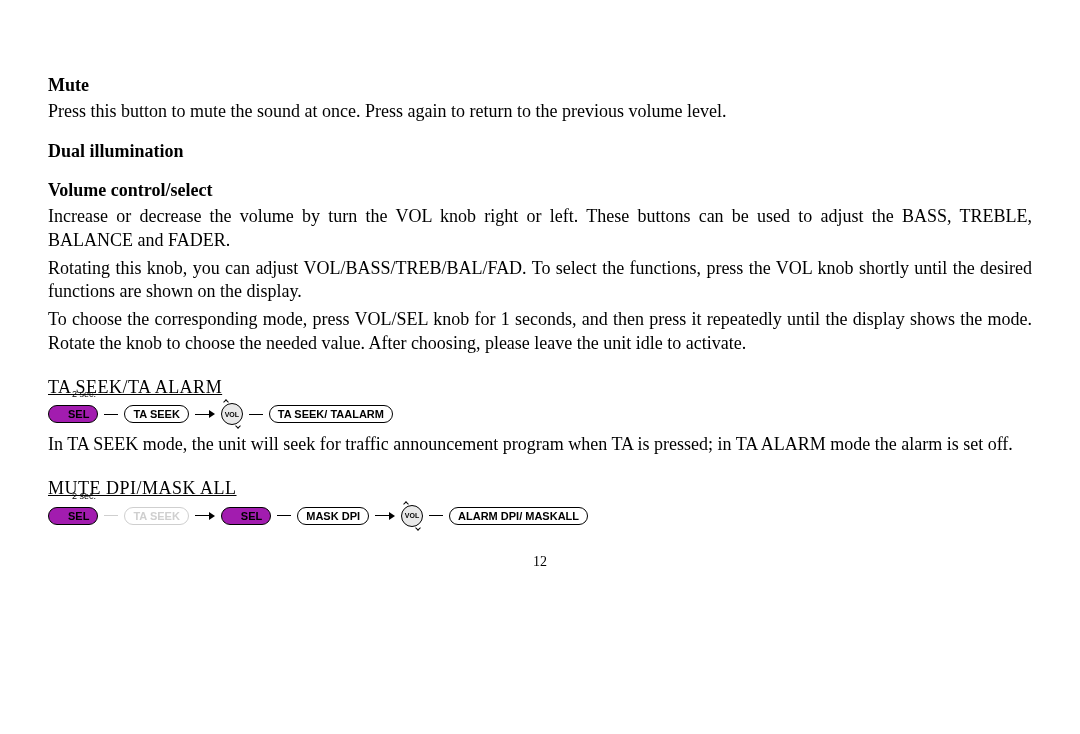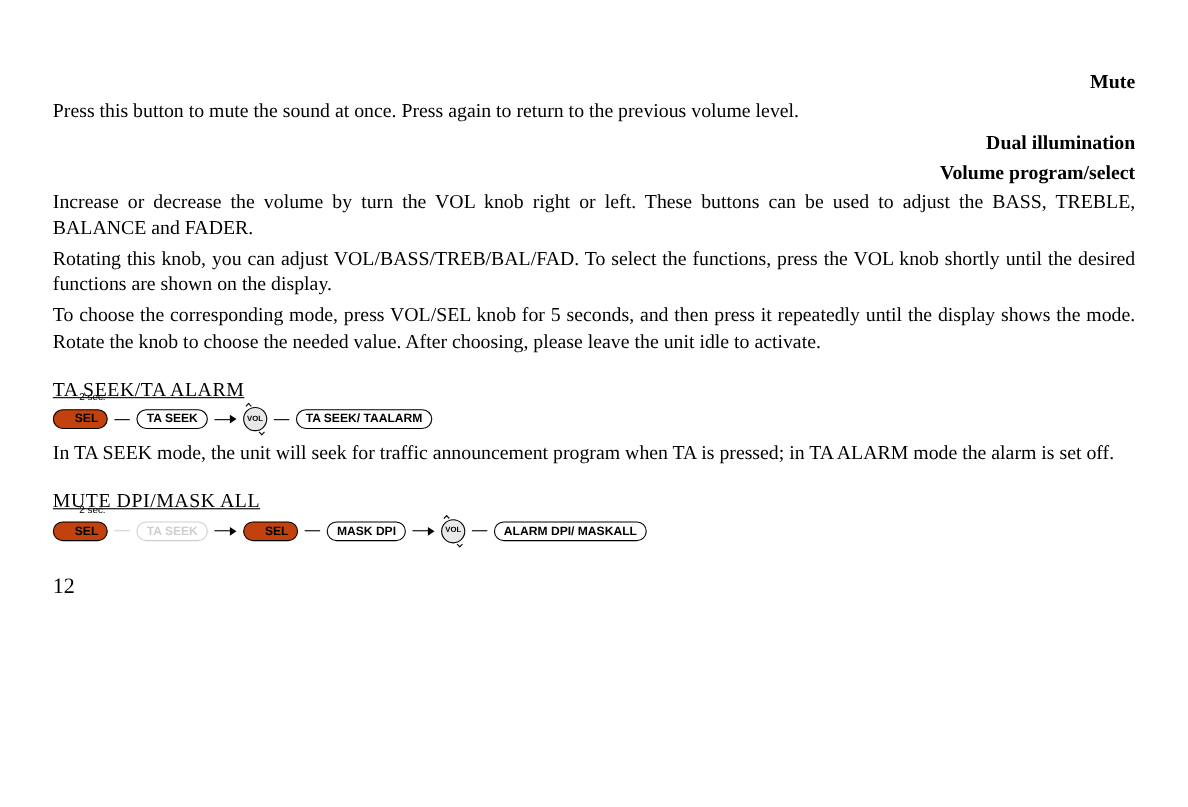--- a/index.html
+++ b/index.html
@@ -13,23 +13,23 @@
     height: 734px;
     box-sizing: border-box;
   }
   .page {
     padding: 58px 48px 0 48px;
     text-align: justify;
     line-height: 1.32;
   }
   .section-heading {
     font-weight: bold;
-    margin-top: 5px;
+    margin-top: 16px;
     margin-bottom: 2px;
-    text-align: right;
+    text-align: left;
   }
   .body-text {
     margin: 0 0 4px 0;
   }
   .sub-heading {
     margin-top: 20px;
     margin-bottom: 4px;
     text-align: left;
     letter-spacing: 0.5px;
     text-decoration: underline;
@@ -51,21 +51,21 @@
     font-size: 9px;
     font-weight: normal;
   }
   .pill {
     border: 1px solid #000;
     border-radius: 10px;
     padding: 1px 8px;
     line-height: 14px;
   }
   .pill.filled {
-    background: #c2410c;
+    background: #a21caf;
     padding-left: 19px;
   }
   .pill.ghost {
     color: #cfcfcf;
     border-color: #cfcfcf;
   }
   .connector {
     width: 14px;
     height: 1px;
     background: #000;
@@ -92,39 +92,40 @@
   .knob::before, .knob::after {
     content: "";
     position: absolute;
     width: 3px; height: 3px;
     border-top: 1px solid #000;
     border-right: 1px solid #000;
   }
   .knob::before { top: -4px; left: 2px; transform: rotate(-45deg); }
   .knob::after  { bottom: -4px; right: 2px; transform: rotate(135deg); }
   .page-number {
+    text-align: center;
     margin-top: 26px;
-    font-size: 20px;
+    font-size: 14px;
   }
 </style>
 </head>
 <body>
 
 <div class="page">
 
   <div class="section-heading">Mute</div>
   <p class="body-text">Press this button to mute the sound at once. Press again to return to the previous volume level.</p>
 
   <div class="section-heading">Dual illumination</div>
 
-  <div class="section-heading">Volume program/select</div>
+  <div class="section-heading">Volume control/select</div>
   <p class="body-text">Increase or decrease the volume by turn the VOL knob right or left. These buttons can be used to adjust the BASS, TREBLE, BALANCE and FADER.</p>
   <p class="body-text">Rotating this knob, you can adjust VOL/BASS/TREB/BAL/FAD. To select the functions, press the VOL knob shortly until the desired functions are shown on the display.</p>
 
-  <p class="body-text">To choose the corresponding mode, press VOL/SEL knob for 5 seconds, and then press it repeatedly until the display shows the mode. Rotate the knob to choose the needed value. After choosing, please leave the unit idle to activate.</p>
+  <p class="body-text">To choose the corresponding mode, press VOL/SEL knob for 1 seconds, and then press it repeatedly until the display shows the mode. Rotate the knob to choose the needed value. After choosing, please leave the unit idle to activate.</p>
 
   <div class="sub-heading">TA SEEK/TA ALARM</div>
 
   <div class="diagram-row">
     <span class="duration">2 sec.</span>
     <span class="pill filled">SEL</span>
     <span class="connector"></span>
     <span class="pill">TA SEEK</span>
     <span class="connector"></span>
       <span class="arrow"></span>

